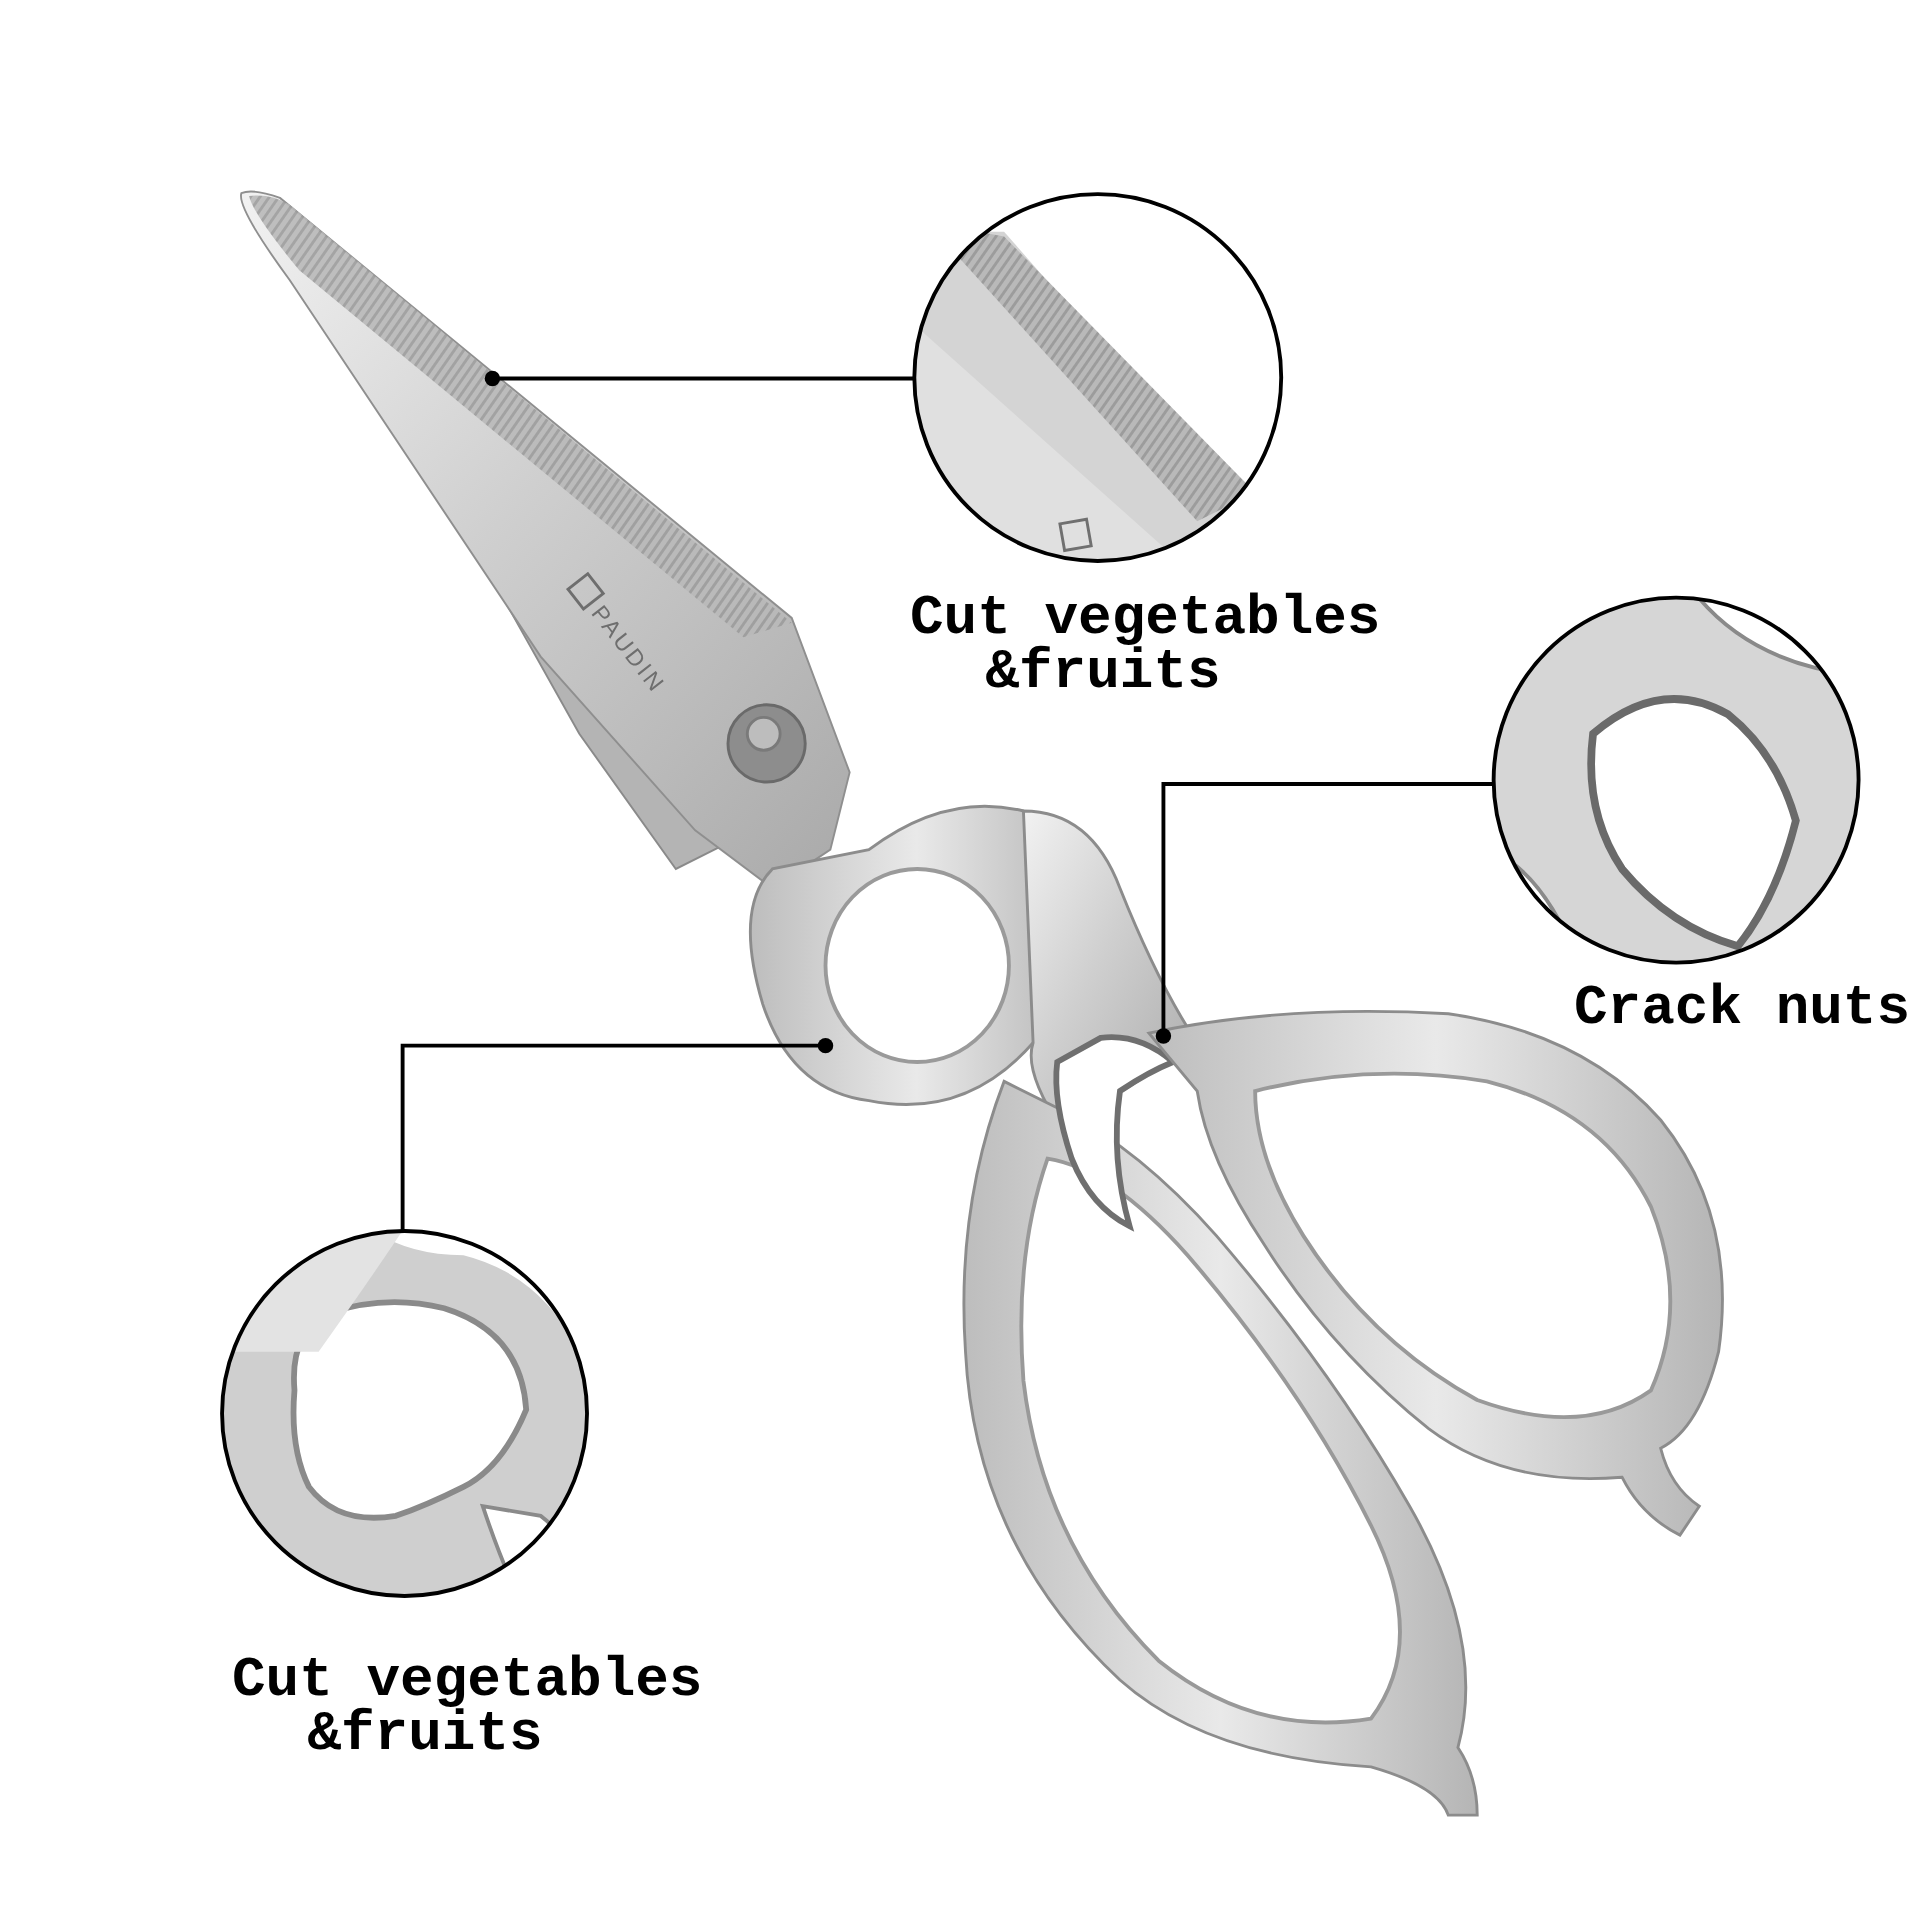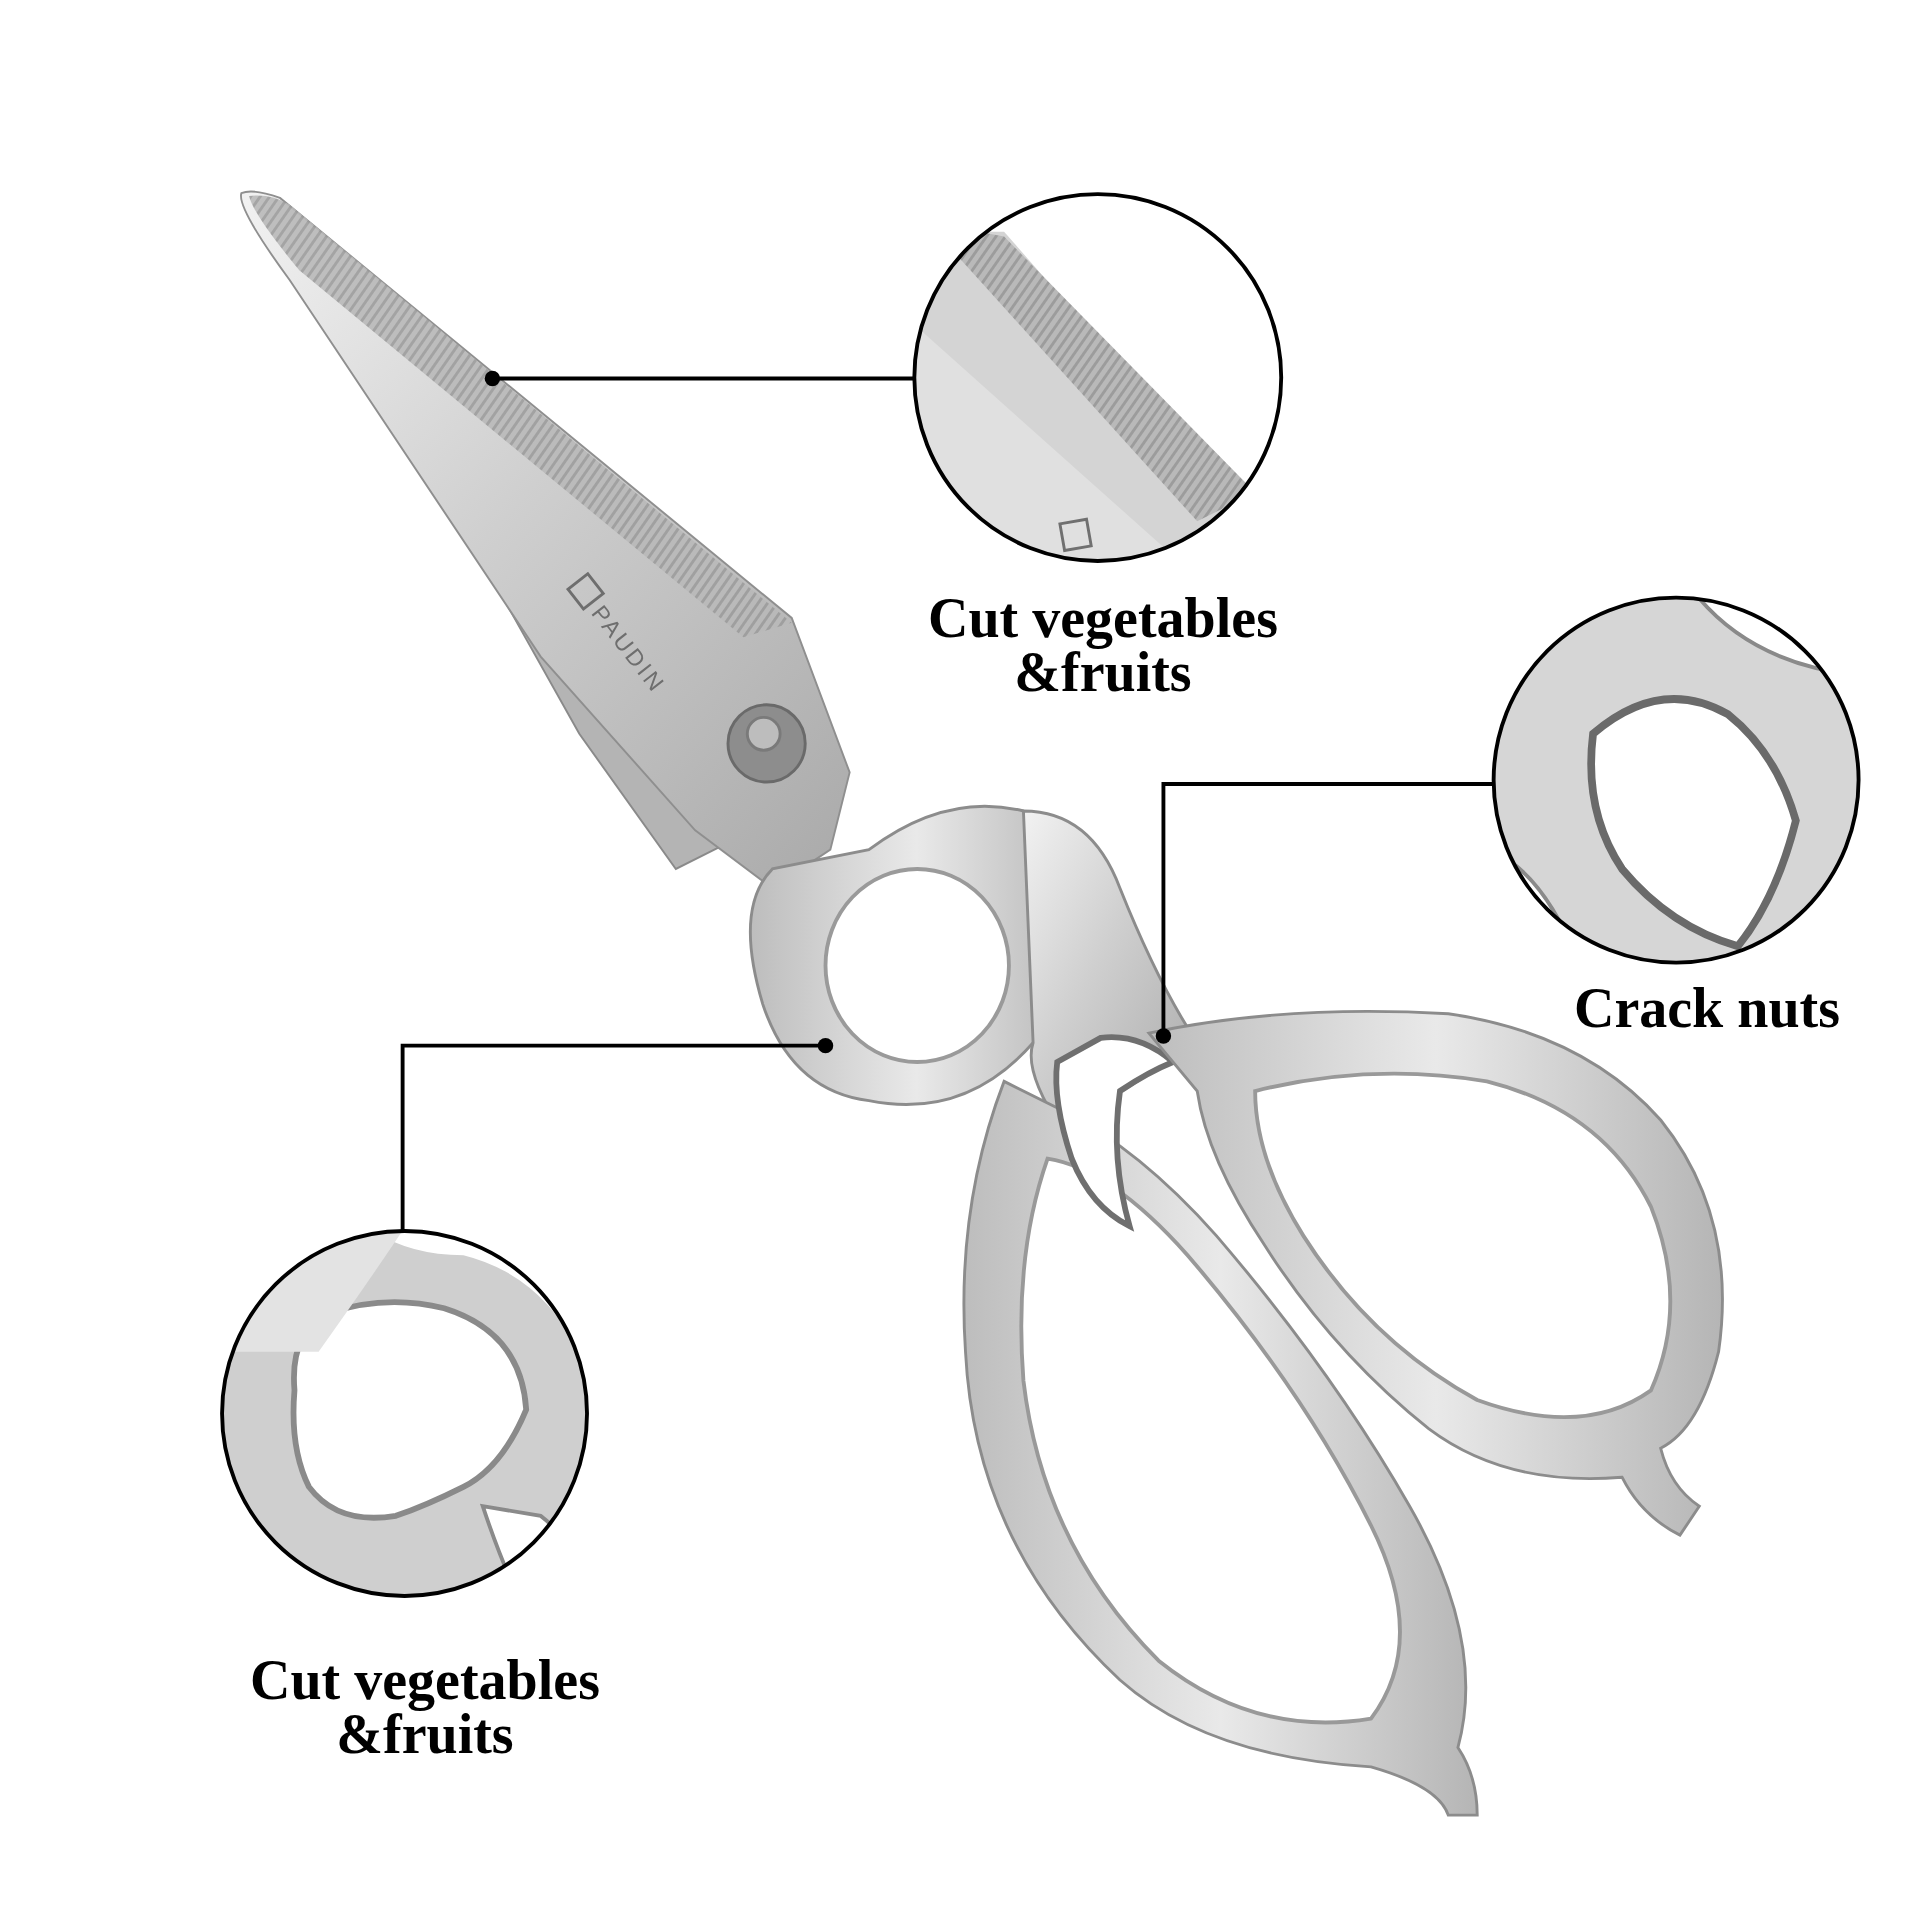--- a/index.html
+++ b/index.html
@@ -1,25 +1,25 @@
 <!DOCTYPE html>
 <html><head>
 <meta charset="utf-8">
 <style>
   html, body { margin:0; padding:0; background:#ffffff; }
   body { width:1931px; height:1931px; position:relative; overflow:hidden; font-family:"Liberation Serif", serif; }
   .stage { position:absolute; left:0; top:0; width:1931px; height:1931px; }
   .label {
     position:absolute; text-align:center; color:#000;
-    font-family:Liberation Serif, serif;
+    font-family:Liberation Mono, monospace;
     font-weight:bold; font-size:56px; line-height:54px; white-space:nowrap;
   }
   .label span { display:block; }
   #label-top { left:910px; top:591px; width:386px; }
-  #label-right { left:1541px; top:981px; width:299px;text-align:right; }
+  #label-right { left:1574px; top:981px; width:299px;text-align:right; }
   #label-bottom { left:232px; top:1653px; width:386px; }
 </style>
 </head>
 <body>
 
 <div class="stage">
 <svg width="1931" height="1931" viewBox="0 0 2000 2000" xmlns="http://www.w3.org/2000/svg">
   <defs>
     <linearGradient id="steel" x1="0" y1="0" x2="1" y2="1">
       <stop offset="0" stop-color="#f2f2f2"></stop>

